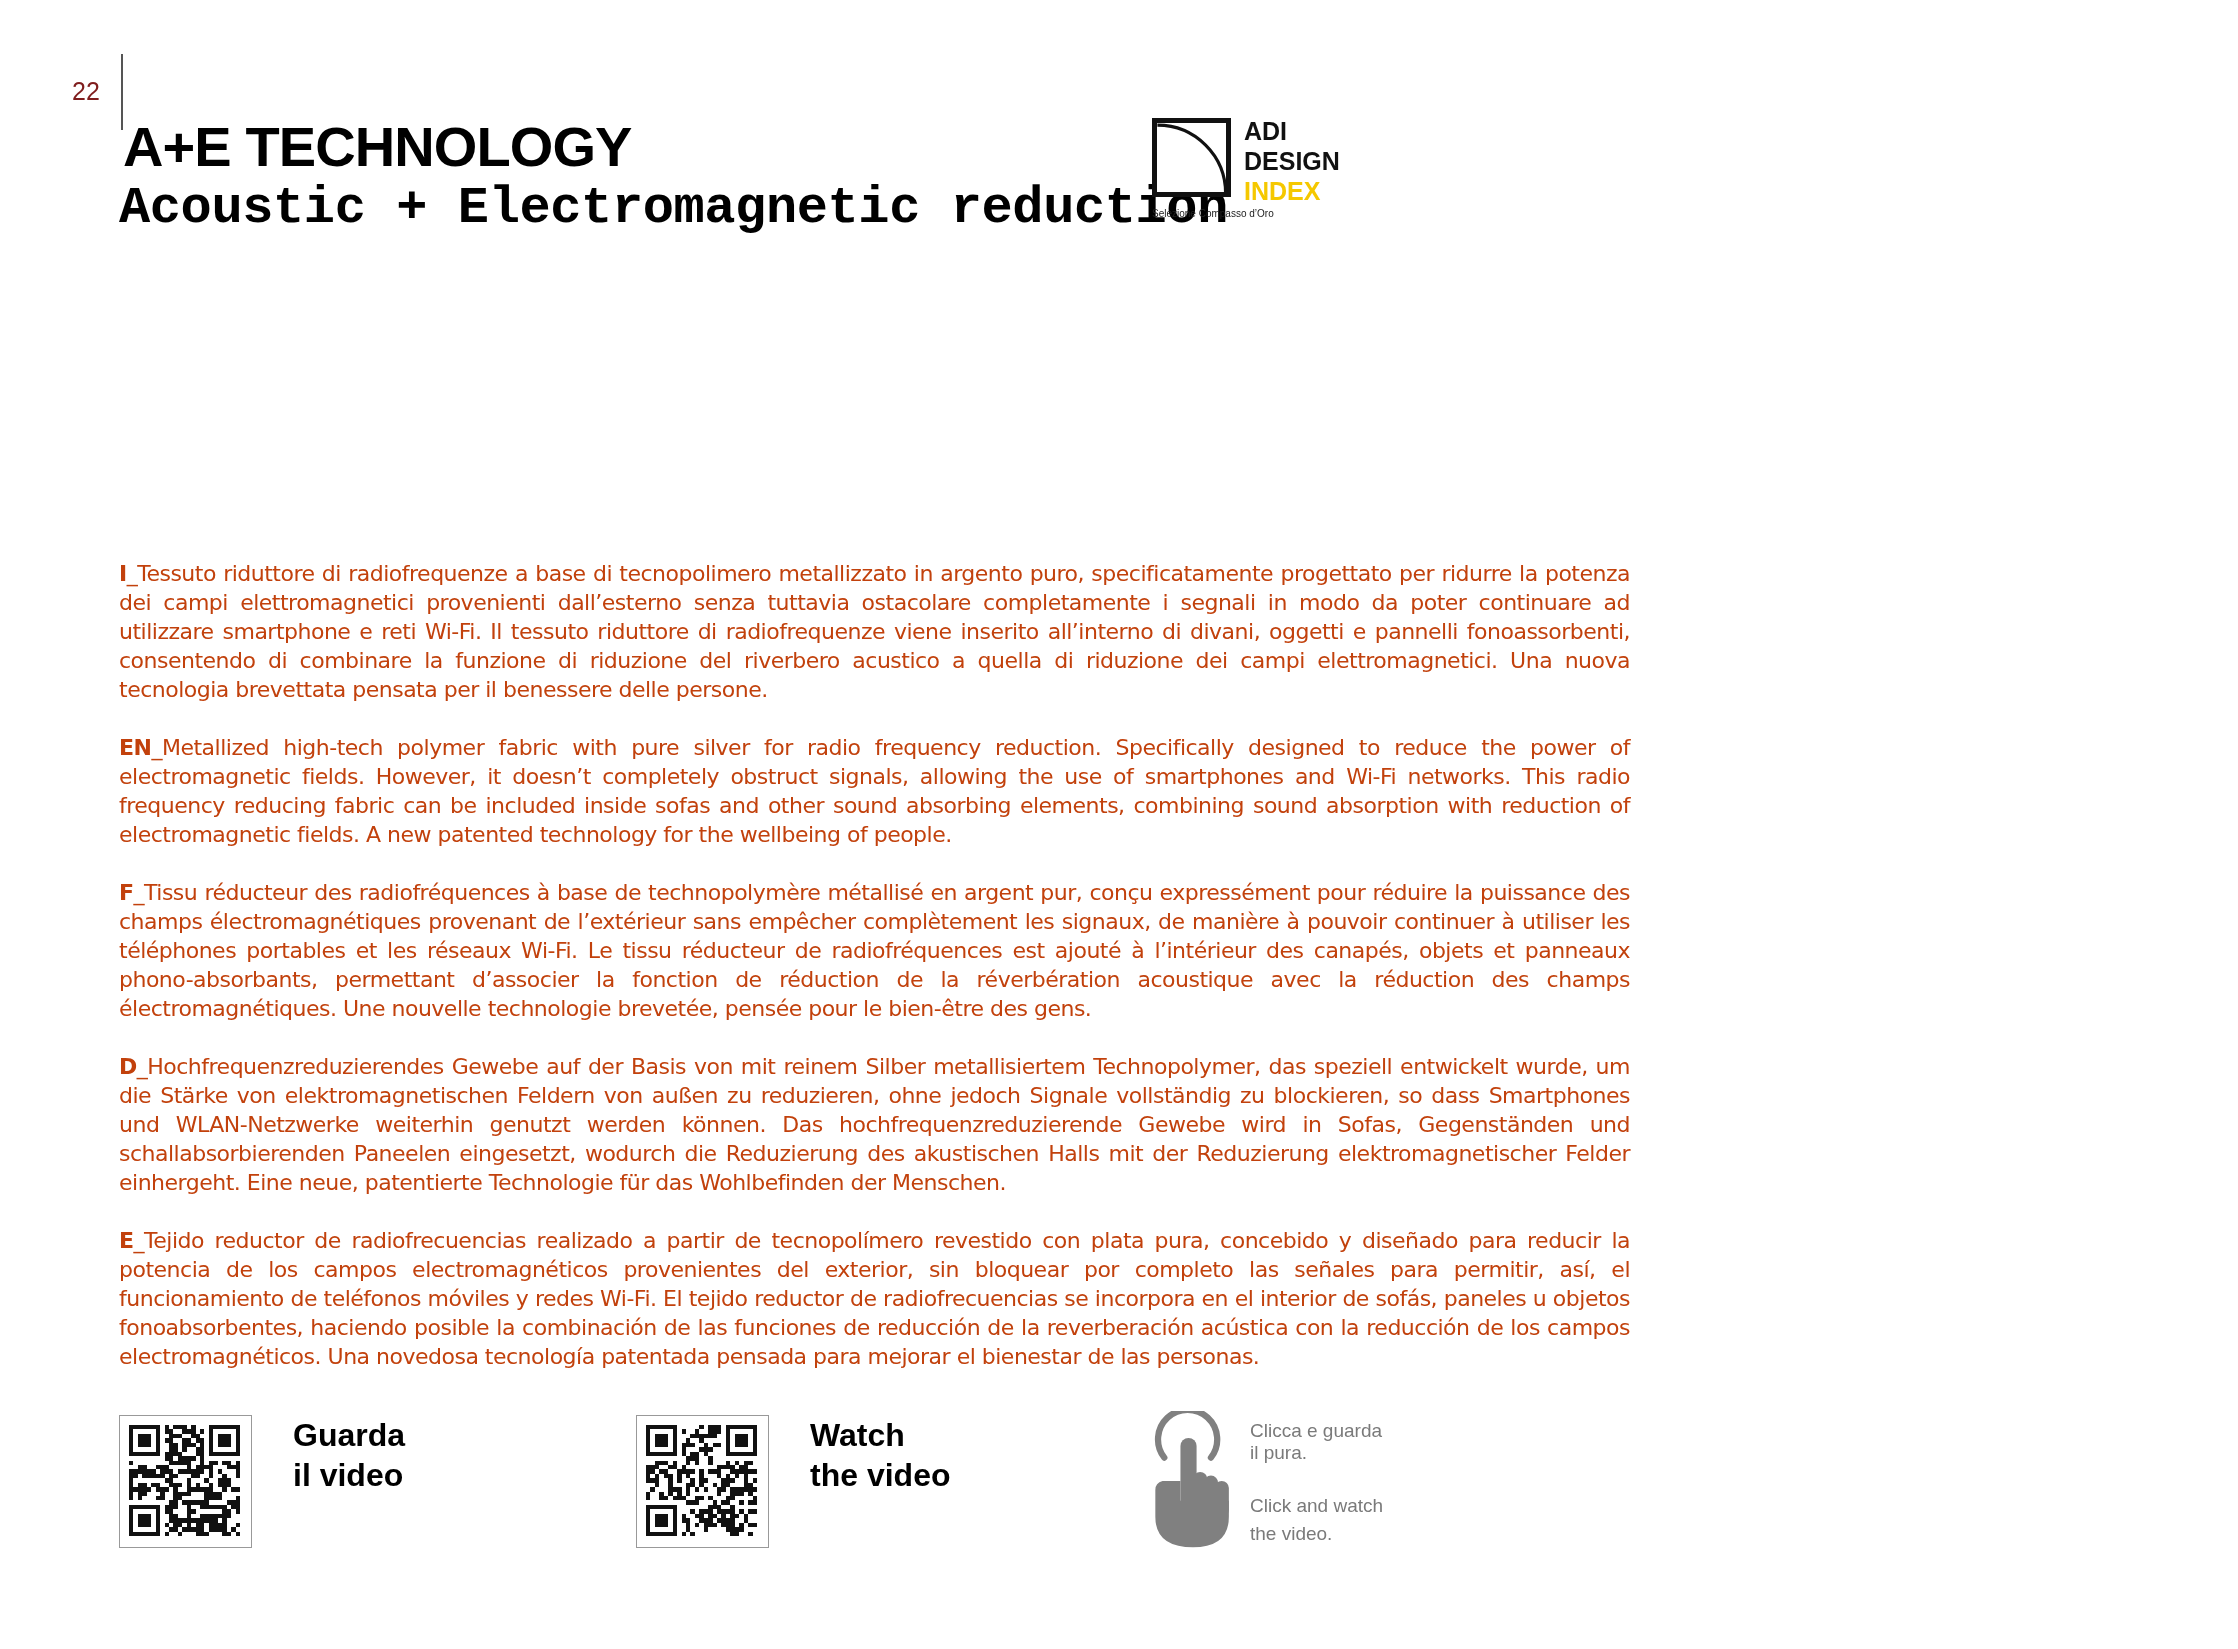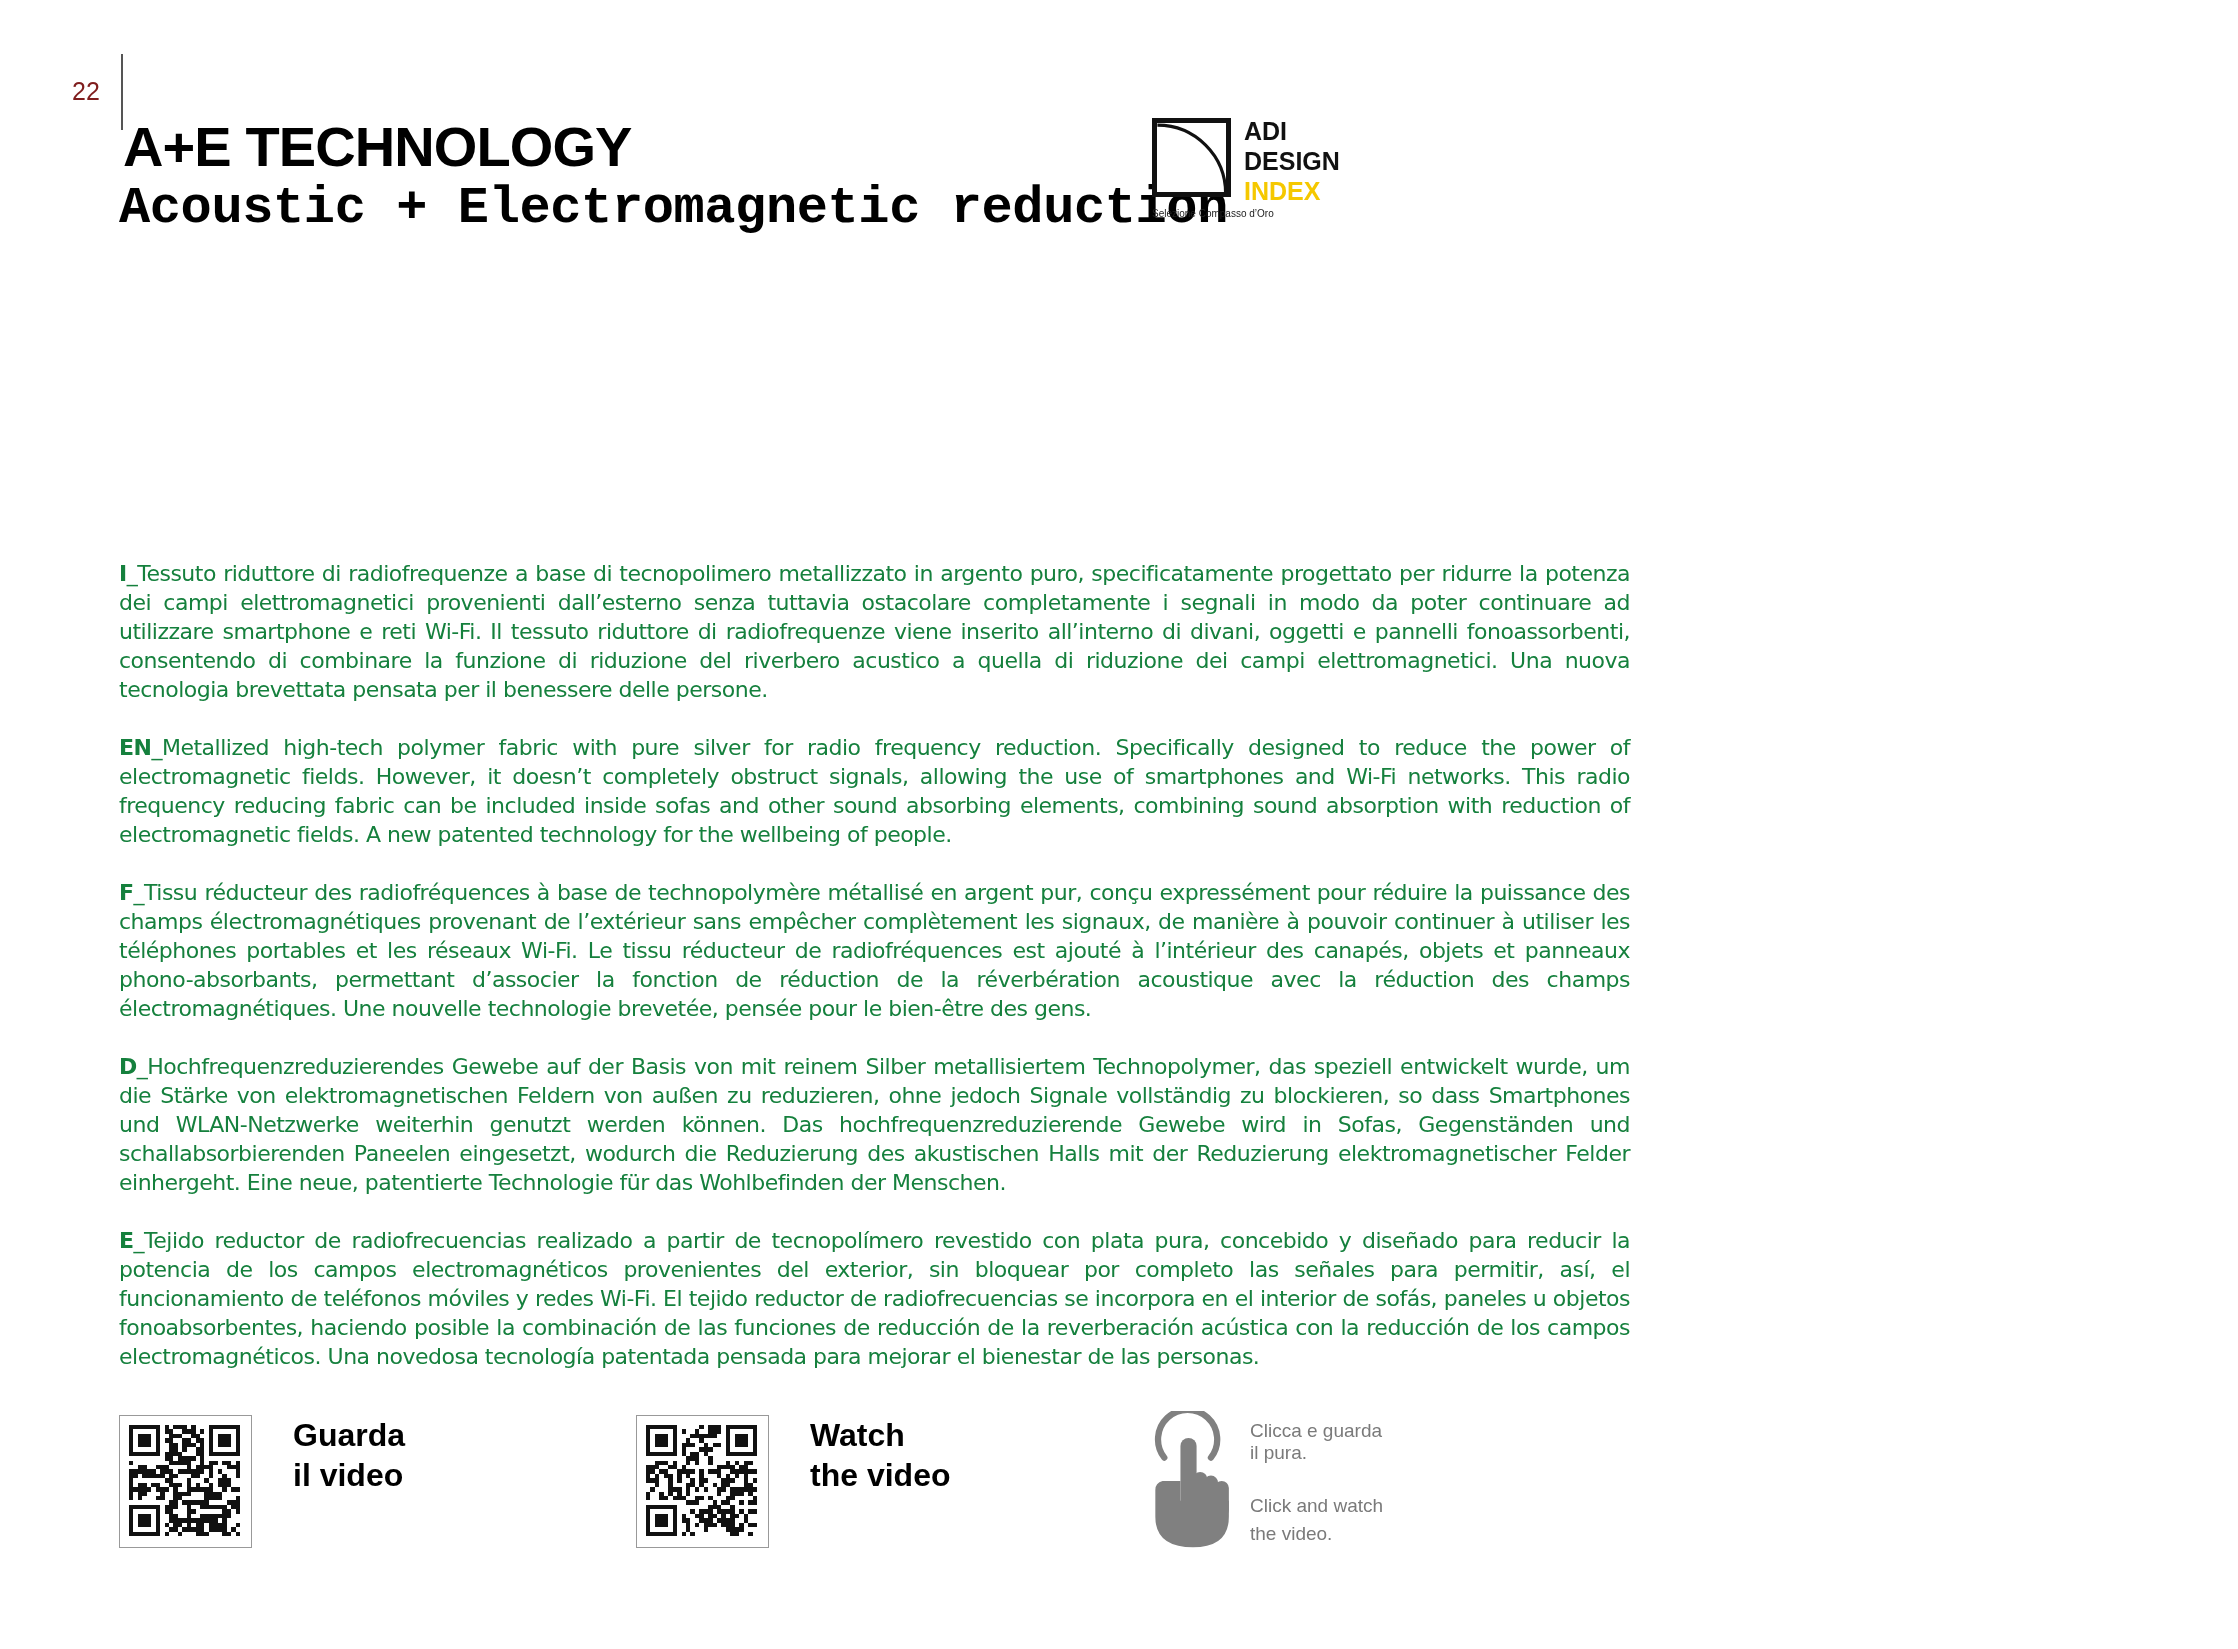--- a/index.html
+++ b/index.html
@@ -9,21 +9,21 @@
   .title { position:absolute; left:119px; top:112px; font-family:"Liberation Sans", sans-serif; font-weight:bold; font-size:56px; letter-spacing:-0.9px; color:#000; margin:4px; line-height:1.1; }
   .subtitle { position:absolute; left:119px; top:179px; font-family:Liberation Mono, monospace; font-size:52px; color:#000; margin:0; line-height:1.15; letter-spacing:-0.4px; }
 
   .logo { position:absolute; left:1152px; top:118px; width:206px; height:116px;padding-left:8px; }
   .logo-mark { position:absolute; left:0; top:0; width:79px; height:79px; box-sizing:border-box; border:5.4px solid #111; }
   .logo-mark svg { position:absolute; left:-5.4px; top:-5.4px; }
   .logo-text { position:absolute; left:92px; top:-1.8px; font-family:"Liberation Sans", sans-serif; font-weight:bold; font-size:25px; line-height:30px; color:#111; }
   .logo-text .yellow { color:#f5c800; }
   .logo-caption { position:absolute; left:0; top:90px; font-family:"Liberation Sans", sans-serif; font-size:10px; color:#222; white-space:nowrap; }
 
-  .body-text { position:absolute; left:119px; top:559px; width:1511px; font-family:"DejaVu Sans", sans-serif; font-size:22px; line-height:29px; color:#15803d; letter-spacing:-0.5px; }
+  .body-text { position:absolute; left:119px; top:559px; width:1511px; font-family:"DejaVu Sans", sans-serif; font-size:22px; line-height:29px; color:#c2410c; letter-spacing:-0.5px; }
   .para { margin:0 0 29px 0; text-align:justify; }
   .para .lang { font-weight:bold; }
 
   .qr-block { position:absolute; top:1415px; }
   .qr-frame { position:absolute; left:0; top:0; width:133px; height:133px; box-sizing:border-box; border:1.8px solid #999; background:#fff; }
   .qr-frame svg { position:absolute; left:9px; top:9px; }
   .qr-label { position:absolute; left:174px; top:0; font-family:"Liberation Sans", sans-serif; font-weight:bold; font-size:32px; line-height:40px; color:#000; white-space:nowrap; }
 
   .hand { position:absolute; left:1148px; top:1411px; width:90px; height:139px; }
   .click-text { position:absolute; left:1250px; top:1420px; font-family:"Liberation Sans", sans-serif; font-size:19px; color:#7a7a7a; line-height:22.4px; }

